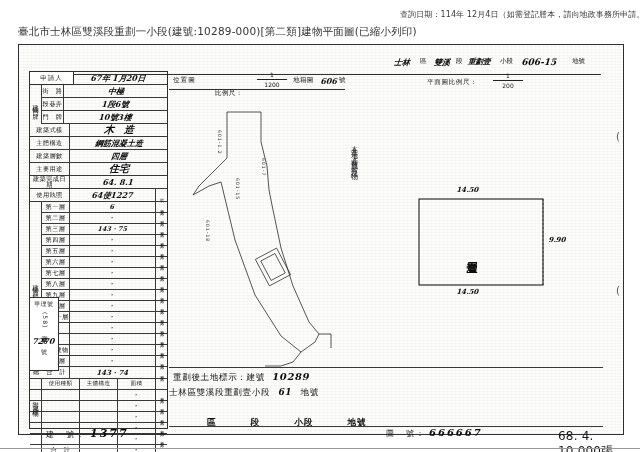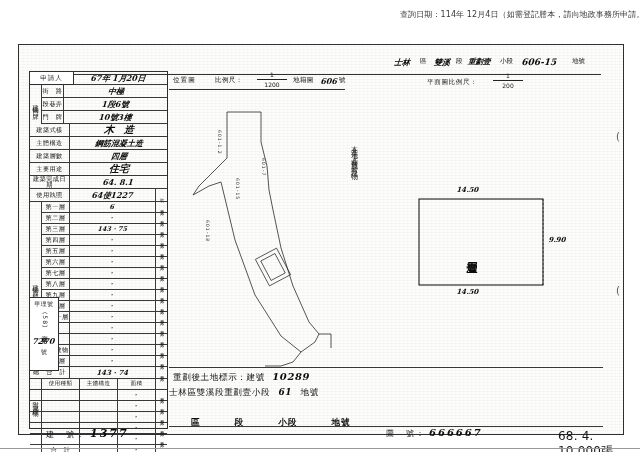--- a/index.html
+++ b/index.html
@@ -132,21 +132,21 @@
 
   
   .loc{
     position:absolute;left:150px;top:26px;width:176px;height:300px;
   }
   .loc-head{
     position:absolute;left:0;top:0;width:176px;height:18px;
     font-size:6.6px;white-space:nowrap;color:#111;
   }
   .loc-head .t1{position:absolute;left:4px;top:5px;letter-spacing:1px;}
-  .loc-head .t2{position:absolute;left:46px;top:5px;letter-spacing:.3px;}
+  .loc-head .t2{position:absolute;left:46px;top:18px;letter-spacing:.3px;}
   .frac{position:absolute;left:86px;top:0px;text-align:center;width:34px;font-size:6px;}
   .frac .n{display:block;line-height:8px;}
   .frac .bar{display:block;height:1px;background:#222;margin:0 2px;}
   .frac .d{display:block;line-height:9px;}
   .loc-head .t3{position:absolute;left:124px;top:5px;letter-spacing:.3px;}
   .loc-head .t4{position:absolute;left:152px;top:5px;}
   .loc-rule{position:absolute;left:0;top:18px;width:176px;height:1px;background:#2f2f2f;}
   .loc-canvas{position:absolute;left:0;top:19px;width:176px;height:281px;}
 
   
@@ -169,21 +169,21 @@
   .dim{position:absolute;font-size:7px;}
 
   
   .stmt{
     position:absolute;left:150px;top:326px;width:300px;height:55px;
     font-size:8.6px;color:#111;
   }
   .stmt .l1{position:absolute;left:4px;top:0px;letter-spacing:.6px;white-space:nowrap;}
   .stmt .l2{position:absolute;left:0px;top:16px;letter-spacing:.6px;white-space:nowrap;}
   .stmt .l3{position:absolute;left:0px;top:32px;letter-spacing:2px;font-weight:bold;white-space:nowrap;}
-  .stmt .l4{position:absolute;left:22px;top:46px;letter-spacing:1px;font-weight:bold;white-space:nowrap;}
+  .stmt .l4{position:absolute;left:38px;top:46px;letter-spacing:1px;font-weight:bold;white-space:nowrap;}
   .stmt .l4 span{margin-right:30px;}
   .stmt-rule{position:absolute;left:150px;top:322px;width:434px;height:1px;background:#3a3a3a;}
   .stmt-rule2{position:absolute;left:150px;top:381px;width:434px;height:1px;background:#3a3a3a;}
 
   
   .foot{position:absolute;left:18px;top:425px;width:604px;height:22px;font-size:8px;color:#1a1a1a;}
   .foot .f1{position:absolute;left:28px;top:2px;letter-spacing:2px;}
   .foot .f1 .hw{font-size:11px;margin-left:4px;}
   .foot .f2{position:absolute;left:368px;top:2px;letter-spacing:2px;}
   .foot .f2 .hw{font-size:10px;margin-left:3px;}
@@ -192,20 +192,21 @@
 
   
   .crop{position:absolute;right:3px;font-size:10px;color:#555;}
 </style>
 </head>
 <body>
 
 <div class="page">
 
   <div class="sys-head">
+    <div class="sys-sub">臺北市士林區雙溪段重劃一小段(建號:10289-000)[第二類]建物平面圖(已縮小列印)</div>
     <div class="sys-query">查詢日期：114年 12月4日（如需登記謄本，請向地政事務所申請。）</div>
   </div>
 
   <div class="sheet">
     <div class="sheet-inner">
 
       <div class="title-rule"></div>
 
       <div class="title-meta">
         <span class="hw" style="left:0px;font-size:8px;">士林</span>

